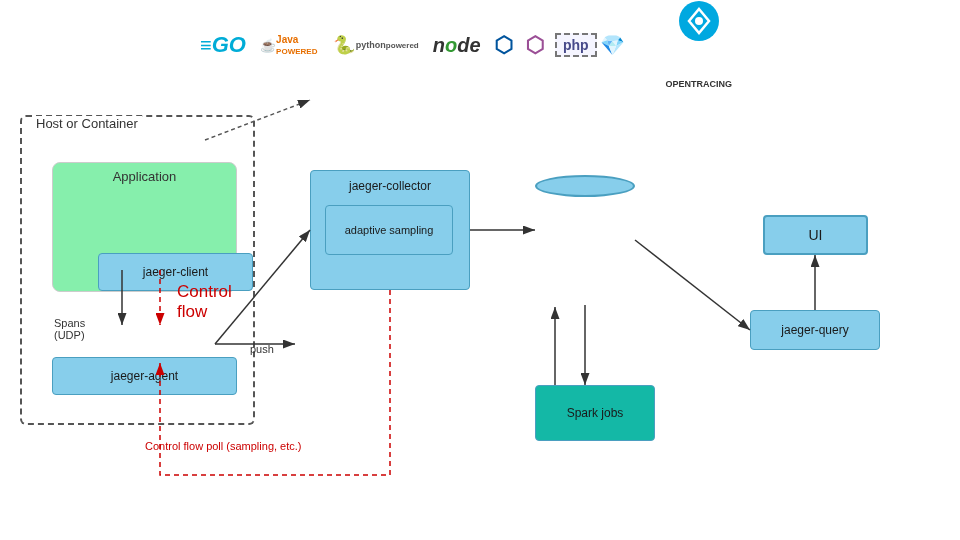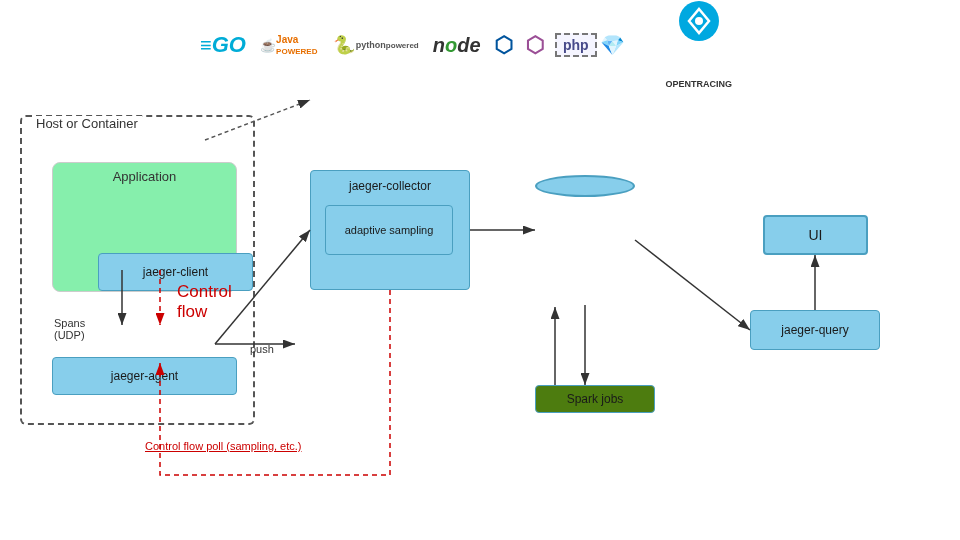--- a/index.html
+++ b/index.html
@@ -233,22 +233,22 @@
       font-weight: bold;
       color: #1a1a1a;
       border-radius: 0 0 4px 4px;
     }
     
     #spark-jobs {
       position: absolute;
       left: 535px;
       top: 300px;
       width: 120px;
-      height: 28px;
-      background: #4d7c0f;
+      height: 56px;
+      background: #14b8a6;
       border: 1px solid #4a9fc0;
       border-radius: 4px;
       display: flex;
       align-items: center;
       justify-content: center;
       font-size: 12px;
       color: #1a1a1a;
     }
 
     
@@ -385,21 +385,21 @@
   <div id="db-container">
     <div class="cylinder-top"></div>
   </div>
 
   <div id="spark-jobs">Spark jobs</div>
 
   <div id="jaeger-query">jaeger-query</div>
 
   <div id="ui-box">UI</div>
 
-  <div id="control-flow-poll" style="color:#cc0000;text-decoration:underline;">Control flow poll
+  <div id="control-flow-poll" style="color:#cc0000;">Control flow poll
 (sampling, etc.)</div>
 
   <svg id="arrows-svg">
     <defs>
       <marker id="arrowhead" markerWidth="8" markerHeight="6" refX="8" refY="3" orient="auto">
         <polygon points="0 0, 8 3, 0 6" fill="#333"></polygon>
       </marker>
       <marker id="arrowhead-red" markerWidth="8" markerHeight="6" refX="8" refY="3" orient="auto">
         <polygon points="0 0, 8 3, 0 6" fill="#cc0000"></polygon>
       </marker>

